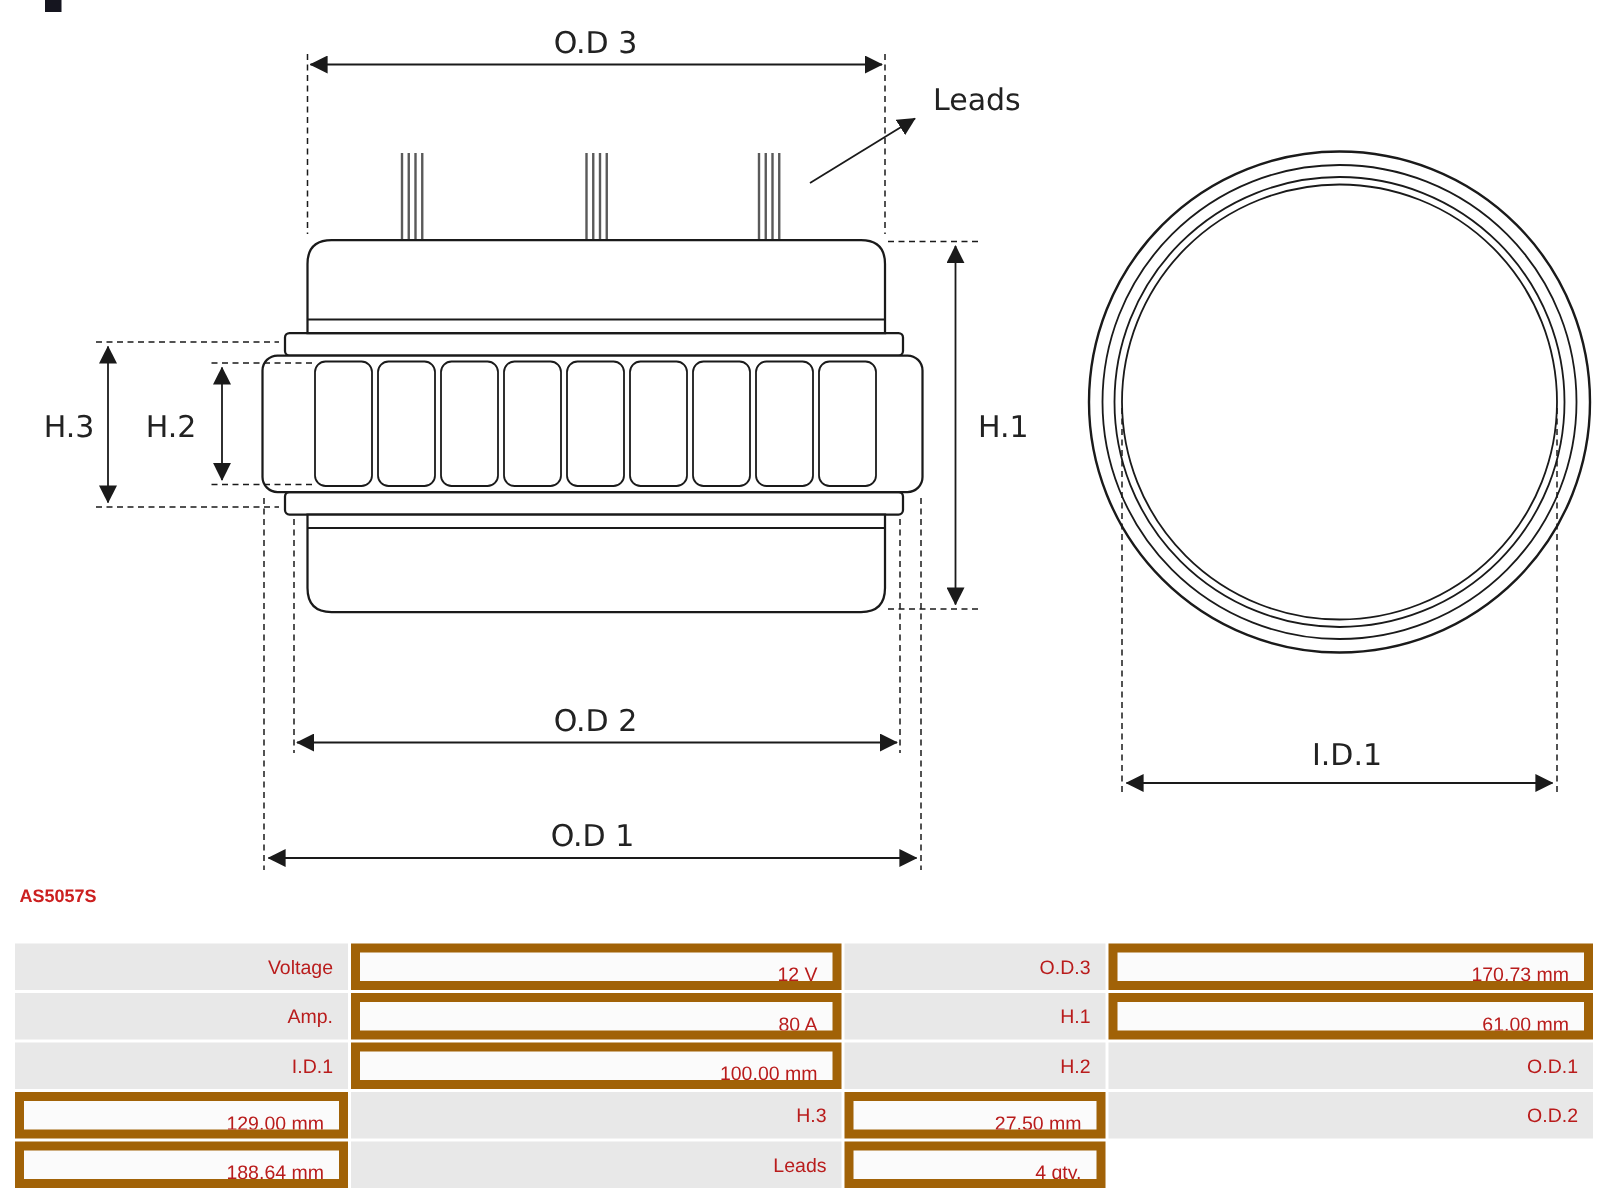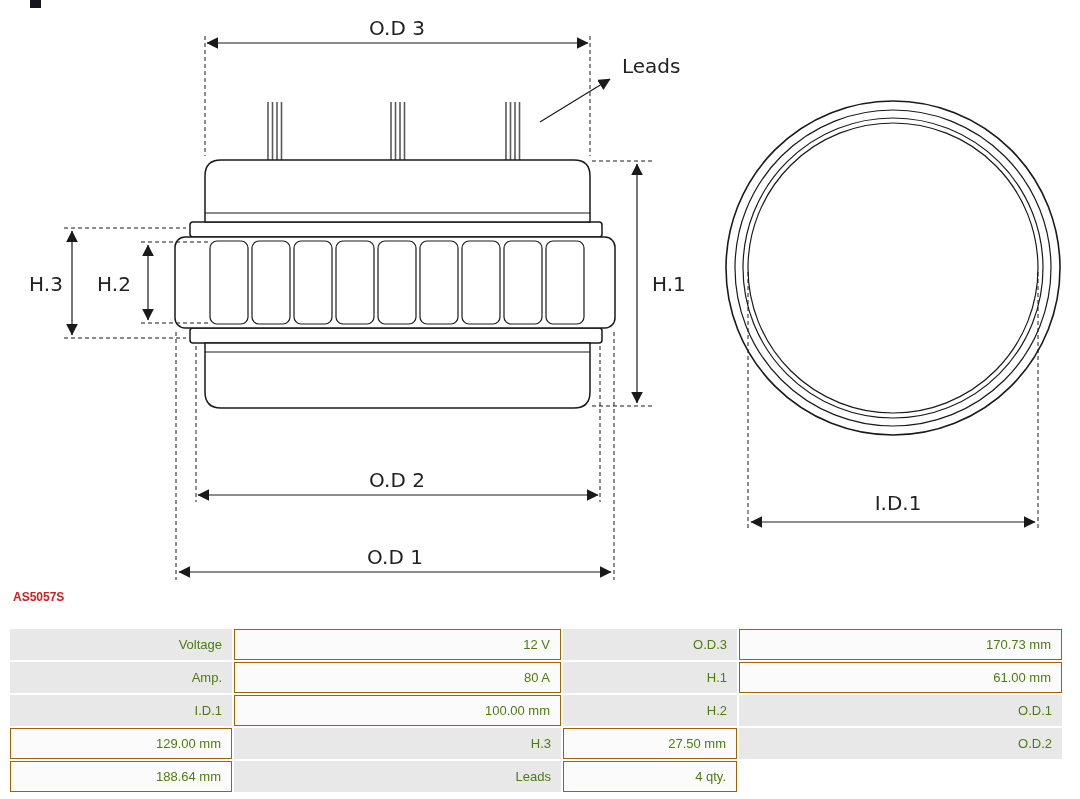--- a/index.html
+++ b/index.html
@@ -24,26 +24,26 @@
   }
   .spec-table {
     position:absolute; left:10px; top:629px; width:1052px;
     display:grid;
     grid-template-columns:222px 327px 174px 1fr;
     gap:2px;
     background:#ffffff;
   }
   .cell {
     height:31px; line-height:31px;
-    font-size:13px; color:#4d7c0f;
+    font-size:13px; color:#b91c1c;
     text-align:right; padding-right:10px;
     white-space:nowrap; overflow:hidden;
   }
   .cell.label { background:#e8e8e8; }
-  .cell.value { background:#fbfbfb; border:1px solid #a16207; line-height:29px; }
+  .cell.value { background:#fbfbfb; border:6px solid #a16207; line-height:29px; }
 </style>
 </head>
 <body>
 
 <div class="corner-mark"></div>
 
 <svg class="drawing" width="1080" height="600" viewBox="0 0 1080 600">
   <defs>
     <marker id="arr" viewBox="0 0 10 10" refX="9.5" refY="5" markerWidth="10" markerHeight="10" orient="auto-start-reverse">
       <path d="M0,0 L10,5 L0,10 Z" fill="#1a1a1a"></path>

